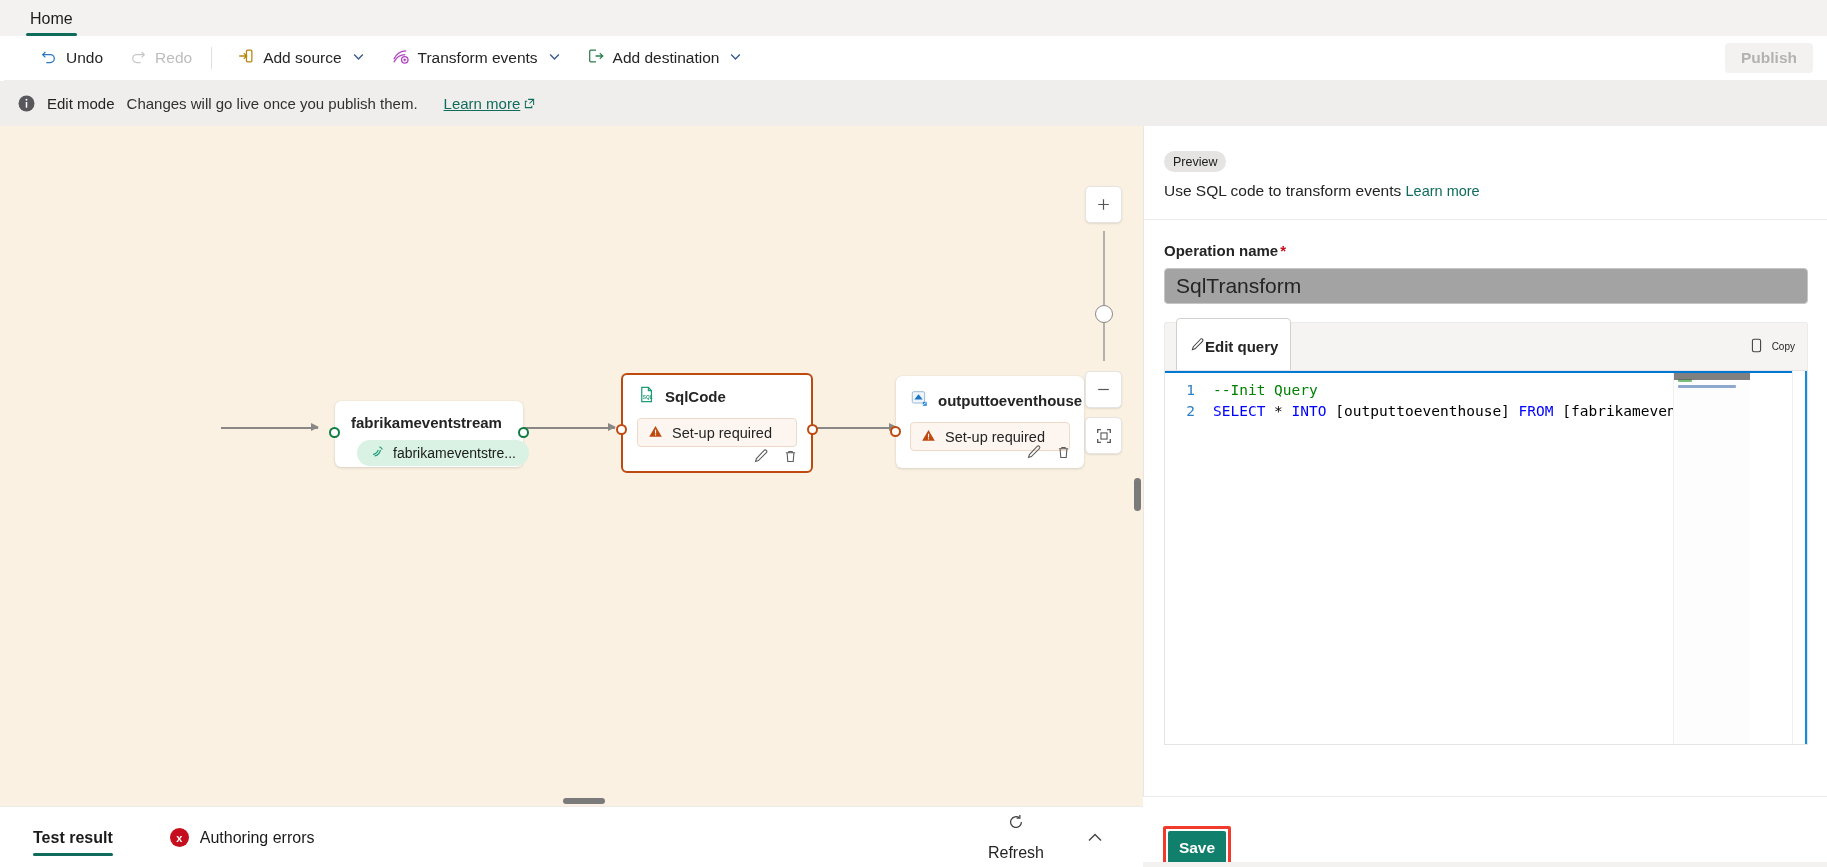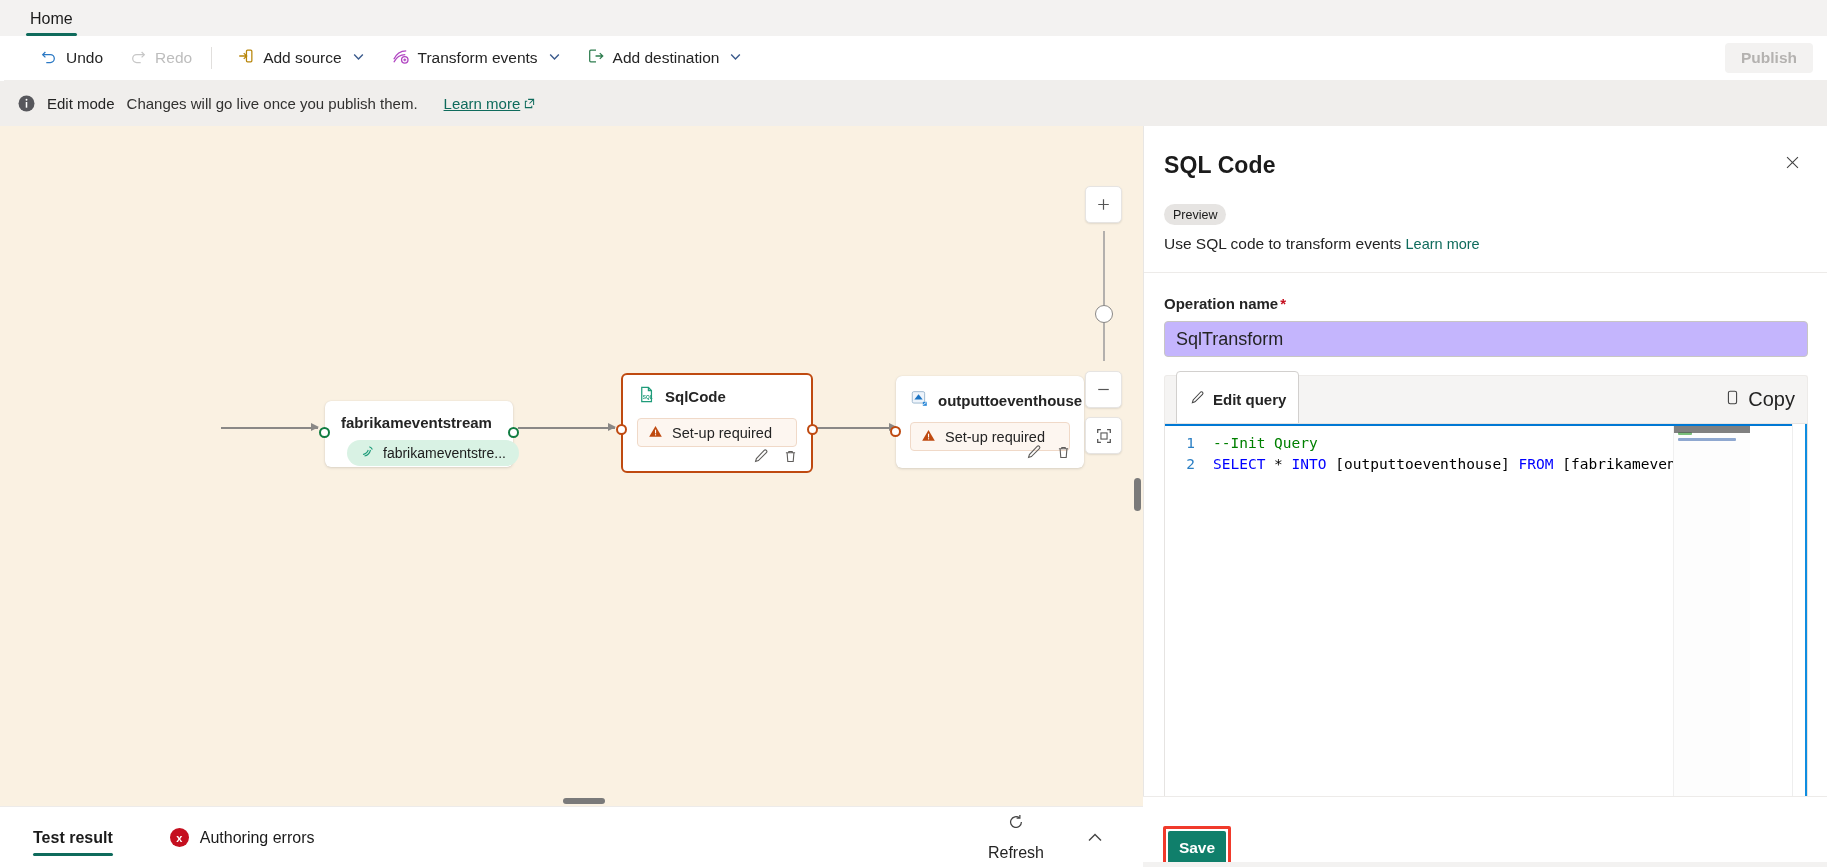--- a/index.html
+++ b/index.html
@@ -156,33 +156,33 @@
     background:#e6e4e2;color:#1b1b1b;font-size:12.5px;margin:25px 0 0 20px;
   }
   .panel-sub{margin:10px 0 0 20px;font-size:15.5px;color:#242424;}
   .panel-sub a{color:#0f6b5c;text-decoration:none;font-size:14.5px;cursor:pointer;}
   .panel-divider{margin-top:19px;height:1px;background:#edebe9;}
 
   .field-label{margin:22px 0 0 20px;font-size:15px;font-weight:600;color:#242424;}
   .field-label .req{color:#c50f1f;margin-left:2px;}
   .field-input{
     margin:9px 20px 0 20px;height:36px;box-sizing:border-box;border:1px solid #c8c6c4;
-    border-radius:4px;display:flex;align-items:center;padding:0 11px;font-size:18px;color:#242424;
-    background:#c4b5fd;cursor:text;
+    border-radius:4px;display:flex;align-items:center;padding:0 11px;font-size:21px;color:#242424;
+    background:#a3a3a3;cursor:text;
   }
   .query-toolbar{
     margin:18px 20px 0 20px;height:47px;background:#f5f4f3;border:1px solid #edebe9;
     border-bottom:none;border-radius:3px 3px 0 0;display:flex;align-items:center;position:relative;
   }
   .editq{
     margin-left:11px;height:31px;border:1px solid #d2d0ce;border-radius:4px;background:#fff;
-    display:flex;align-items:center;gap:8px;padding:12px 12px;font-size:15px;font-weight:600;color:#242424;cursor:pointer;
+    display:flex;align-items:center;padding:12px 12px;font-size:15px;font-weight:600;color:#242424;cursor:pointer;
   }
   .copybtn{
-    position:absolute;right:12px;display:flex;align-items:center;gap:7px;font-size:20px;color:#242424;cursor:pointer;
+    position:absolute;right:12px;display:flex;align-items:center;gap:7px;font-size:10px;color:#242424;cursor:pointer;
   }
   .editor{
     margin:0 20px 0 20px;height:375px;box-sizing:border-box;
     border:1px solid #e6e4e2;background:#fff;position:relative;overflow:hidden;
   }
   .editor .hl-top{position:absolute;left:0;right:0;top:0;height:2px;background:#0078d4;}
   .code-row{display:flex;font-family:"DejaVu Sans Mono","Liberation Mono",monospace;font-size:14.5px;line-height:21px;white-space:pre;}
   .ln{width:48px;text-align:right;color:#2b7fc4;padding-right:18px;box-sizing:border-box;user-select:none;}
   .k{color:#0000ff;}
   .c{color:#008000;}
@@ -331,21 +331,21 @@
         <div class="arrow"></div>
       </div>
     <div class="edge" style="left:518px;top:301px;width:97px;">
         <div class="arrow"></div>
       </div>
     <div class="edge" style="left:814px;top:301px;width:82px;">
         <div class="arrow"></div>
       </div>
 
 
-    <div class="node" style="left:325px;top:275px;width:188px;height:66px;">
+    <div class="node" style="left:335px;top:275px;width:188px;height:66px;">
       <div class="ntitle">
         <span>fabrikameventstream</span>
       </div>
       <div class="chip-stream">
         <span>
           <svg width="15" height="15" viewBox="0 0 20 20">
               <path d="M4 14c4-1 6-3 7-6M6 16c5-1 7-4 8-8" fill="none" stroke="#1f9c7a" stroke-width="1.5"></path>
               <path d="M12.5 3.6c2 .8 3.3 2 4 3.6" fill="none" stroke="#1f9c7a" stroke-width="1.5"></path>
             </svg>
         </span>
@@ -474,28 +474,20 @@
       <span>Refresh</span>
     </div>
     <div class="collapse">
       <svg width="20" height="20" viewBox="0 0 20 20">
           <path d="M4 12.5 10 6.5l6 6" fill="none" stroke="#444" stroke-width="1.4"></path>
         </svg>
     </div>
   </div>
 
   <div class="panel">
-    <div class="panel-head">
-      <div class="panel-title">SQL Code</div>
-      <div class="panel-close">
-        <svg width="17" height="17" viewBox="0 0 20 20">
-            <path d="M3.6 3.6 16.4 16.4M16.4 3.6 3.6 16.4" stroke="#444" stroke-width="1.3"></path>
-          </svg>
-      </div>
-    </div>
     <div class="preview-badge">Preview</div>
     <div class="panel-sub">
       <span>Use SQL code to transform events</span>
       <a>Learn more</a>
     </div>
     <div class="panel-divider"></div>
 
     <div class="field-label">
       <span>Operation name</span><span class="req">*</span>
     </div>

